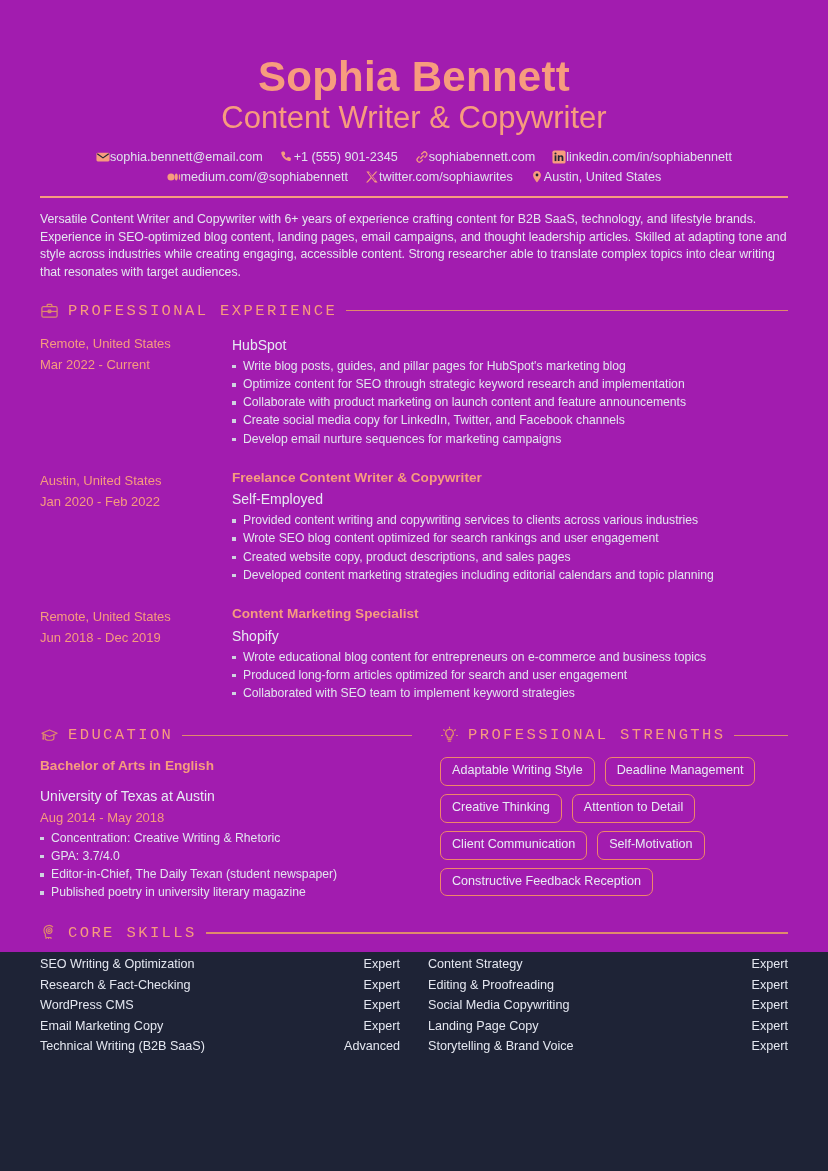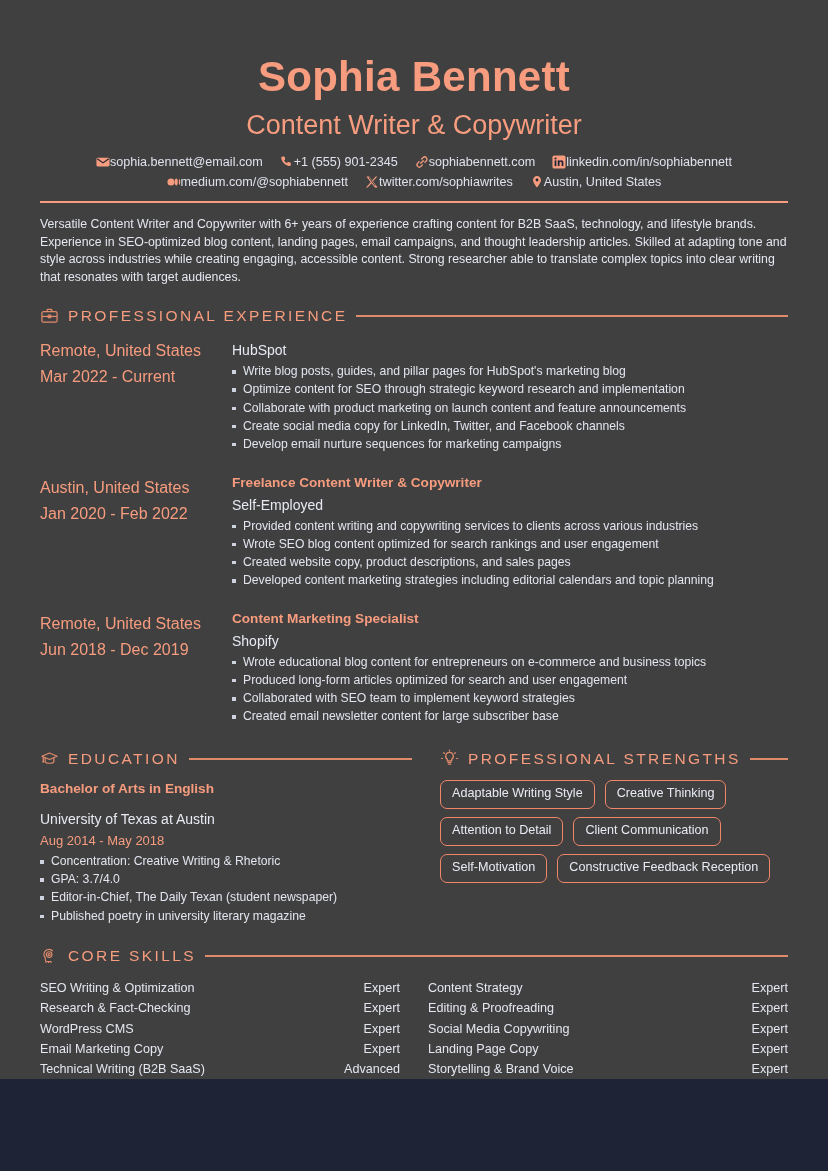--- a/index.html
+++ b/index.html
@@ -6,40 +6,39 @@
     margin: 0; padding: 0;
   }
   body {
     width: 828px; height: 1171px;
     background: #1e2336;
     font-family: "Liberation Sans", sans-serif;
     color: #e8eaf2;
     overflow: hidden;
   }
   .page {
-    width: 828px; height: 1079px;
-    background: #404040;
+    width: 828px; height: 952px;
+    background: #a21caf;
     box-sizing: border-box;
     padding: 0 40px;
     position: relative;
   }
 
   
   .header { padding-top: 55px; text-align: center; }
   .name {
     font-size: 42px;
     font-weight: bold;
     color: #f79c7e;
     letter-spacing: 0.3px;
     line-height: 1.05;
   }
   .title {
-    font-size: 27px;
-    color: #f79c7e;
-    margin-top: 10px;
+    font-size: 31px;
+    color: #f79c7e;
     font-weight: 400;
     line-height: 1.2;
   }
   .contact-rows { margin-top: 14px; }
   .contact-row {
     display: flex;
     justify-content: center;
     align-items: center;
     flex-wrap: wrap;
     gap: 17px;
@@ -77,20 +76,21 @@
     text-align: left;
   }
 
   
   .section { margin-top: 20px; }
   .sec-head {
     display: flex;
     align-items: center;
     gap: 9px;
     margin-bottom: 12px;
+    font-family: Liberation Mono, monospace;
   }
   .sec-icon {
     width: 19px; height: 19px;
     flex: 0 0 19px;
     display: inline-flex;
     align-items: center; justify-content: center;
   }
   .sec-title {
     font-size: 15.5px;
     letter-spacing: 2.4px;
@@ -106,21 +106,21 @@
 
   
   .job { display: flex; margin-bottom: 19px; }
   .job:last-child { margin-bottom: 0; }
   .job-meta {
     width: 192px;
     flex: 0 0 192px;
     padding-top: 1px;
   }
   .job-loc, .job-date {
-    font-size: 16px;
+    font-size: 13px;
     color: #f79c7e;
     line-height: 1.62;
   }
   .job-body { flex: 1 1 auto; }
   .job-role {
     font-size: 13.6px;
     font-weight: bold;
     color: #f79c7e;
     line-height: 1.3;
   }
@@ -362,21 +362,20 @@
           <div class="job-loc">Remote, United States</div>
           <div class="job-date">Jun 2018 - Dec 2019</div>
         </div>
         <div class="job-body">
           <div class="job-role">Content Marketing Specialist</div>
           <div class="job-org">Shopify</div>
           <ul class="bullets">
             <li>Wrote educational blog content for entrepreneurs on e-commerce and business topics</li>
             <li>Produced long-form articles optimized for search and user engagement</li>
             <li>Collaborated with SEO team to implement keyword strategies</li>
-            <li>Created email newsletter content for large subscriber base</li>
           </ul>
         </div>
       </div>
 
     </div>
   </div>
 
   <div class="cols">
 
     <div class="col-left">
@@ -416,20 +415,21 @@
                 <path d="M8.3 14h3.4M8.7 15.8h2.6"></path>
                 <path d="M10 1.2v1M3.9 3.9l.8.8M16.1 3.9l-.8.8M1.6 10h1M17.4 10h1"></path>
               </g>
             </svg>
         </span>
         <span class="sec-title">PROFESSIONAL STRENGTHS</span>
         <span class="sec-line"></span>
       </div>
       <div class="pills">
         <span class="pill">Adaptable Writing Style</span>
+        <span class="pill">Deadline Management</span>
         <span class="pill">Creative Thinking</span>
         <span class="pill">Attention to Detail</span>
         <span class="pill">Client Communication</span>
         <span class="pill">Self-Motivation</span>
         <span class="pill">Constructive Feedback Reception</span>
       </div>
     </div>
 
   </div>
 

